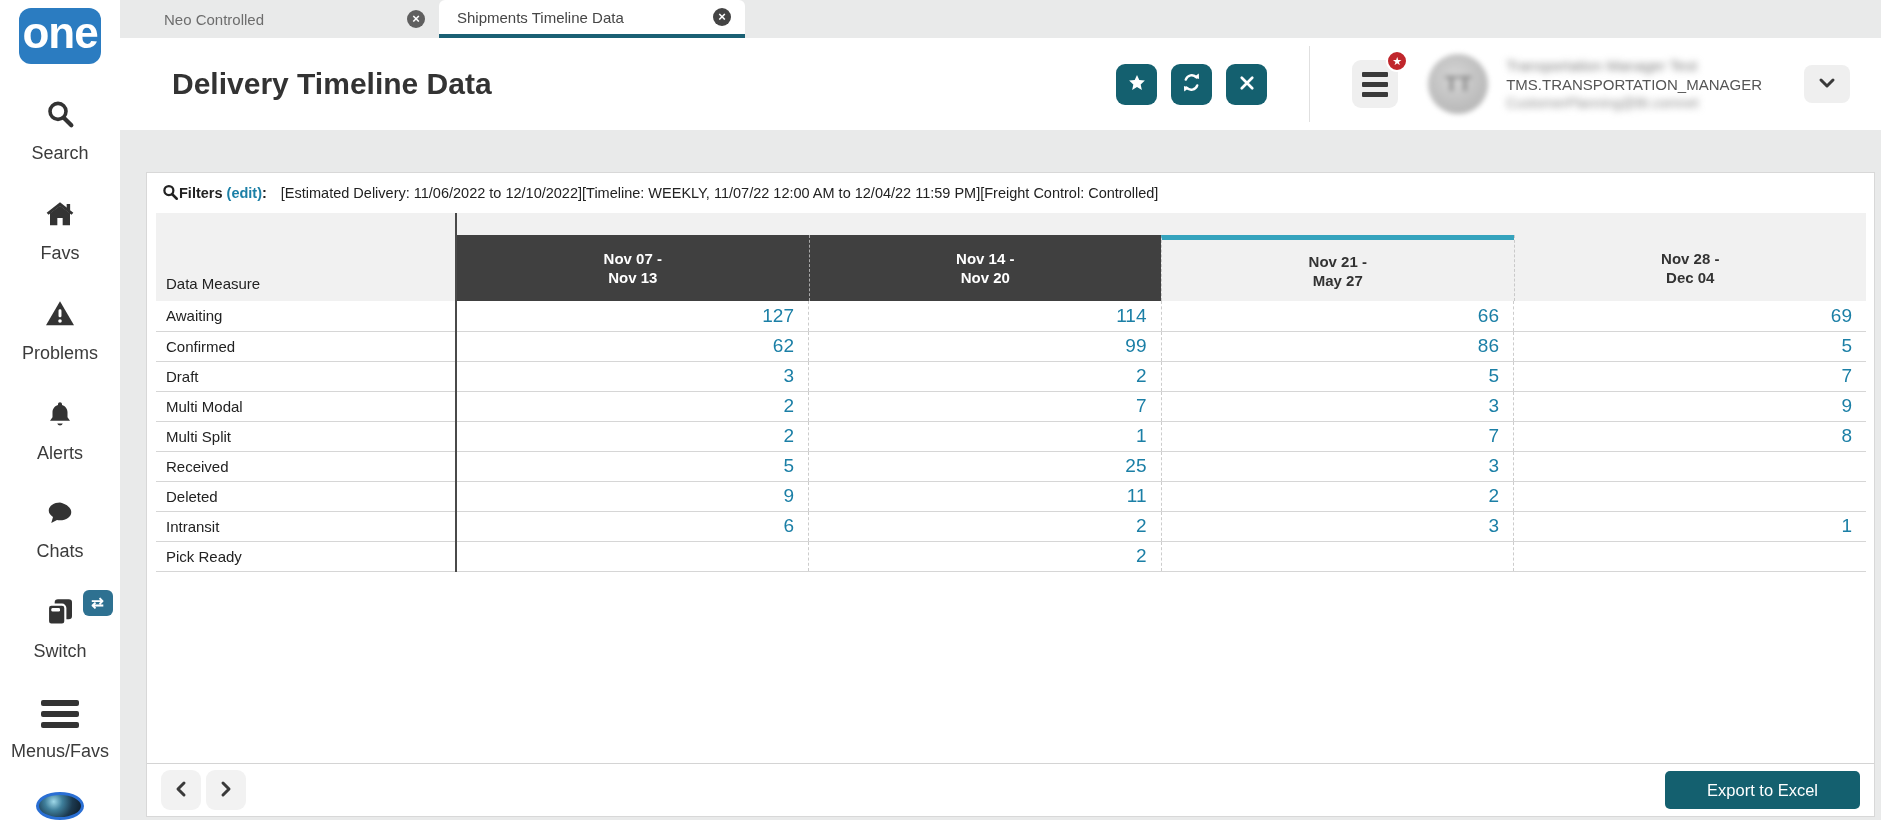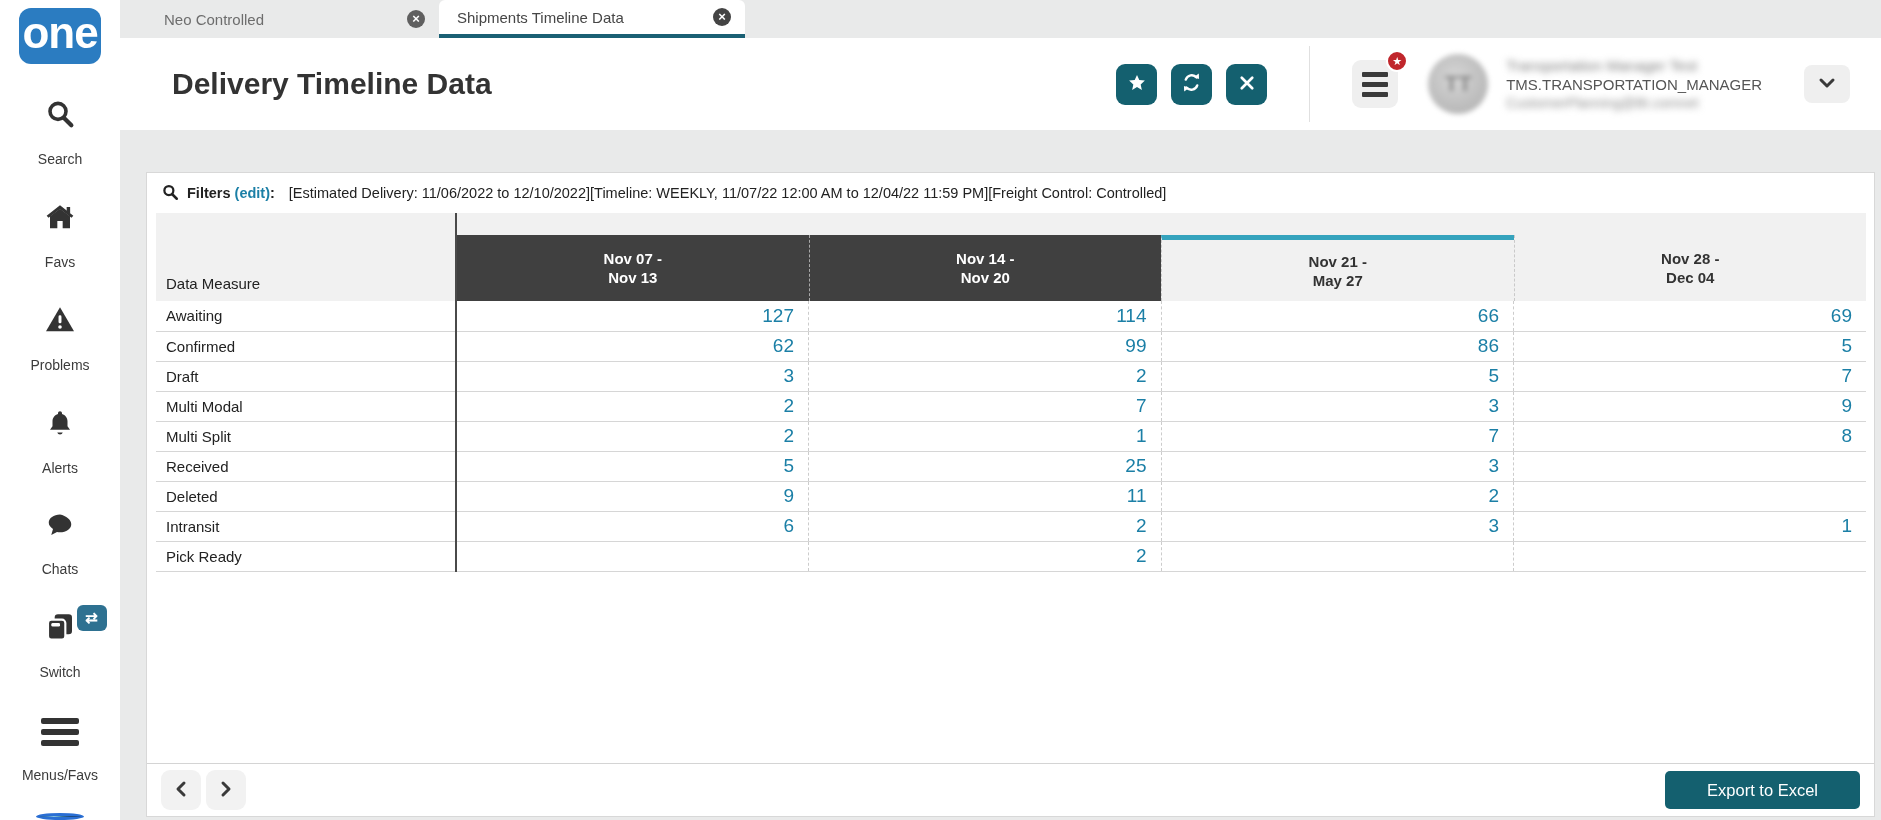--- a/index.html
+++ b/index.html
@@ -15,21 +15,21 @@
   .sidebar {
     width:120px; background:#fff; height:820px; flex:0 0 120px;
     display:flex; flex-direction:column; align-items:center;
   }
   .logo {
     width:82px; height:82px; margin-top:8px; border-radius:12px;
     background:#2b7cc1; color:#fff; display:flex; align-items:center; justify-content:center;
     font-size:44px; font-weight:700; letter-spacing:-1px; padding-bottom:6px;
   }
   .side-item { margin-top:34px; display:flex; flex-direction:column; align-items:center; cursor:pointer; position:relative; }
-  .side-item .lbl { font-size:14px; color:#3b3b3b; margin-top:21px; }
+  .side-item .lbl { font-size:18px; color:#3b3b3b; margin-top:13px; }
   .side-item svg { display:block; }
   .switch-badge {
     position:absolute; top:-6px; right:-26px; width:30px; height:26px; border-radius:6px;
     background:#2e7191; color:#fff; display:flex; align-items:center; justify-content:center; font-size:15px; font-weight:700;
   }
   .menu-bars { width:38px; display:flex; flex-direction:column; gap:5px; padding-top:4px; }
   .menu-bars i { display:block; height:6px; background:#333; border-radius:2px; }
   .side-avatar {
     width:48px; height:48px; margin-top:30px; border-radius:50%;
     border:3px solid #2a6fd4;
@@ -92,21 +92,21 @@
   }
 
   .pagegap { height:42px; }
 
   
   .panel {
     margin:0 6px 3px 26px; background:#fff; border:1px solid #d8d8d8;
     flex:1; display:flex; flex-direction:column;
   }
   .filters { height:40px; display:flex; align-items:center; padding:0 14px; font-size:14.5px; color:#222; flex:0 0 40px; }
-  .filters .ftxt { margin-left:8px; }
+  .filters .ftxt { margin-left:0; }
   .filters b { font-weight:700; }
   .edit-link { color:#1b7fa6; font-weight:700; }
   .filters-body { margin-left:14px; font-size:14.5px; color:#222; }
 
   .tablewrap { padding:0 8px 0 9px; }
   table.dt { width:100%; border-collapse:collapse; table-layout:fixed; }
   table.dt thead tr { background:#f1f1f1; }
   th.measure {
     vertical-align:bottom; text-align:left; font-size:15px; font-weight:400; color:#222;
     padding:0 0 9px 10px; height:88px; background:#f1f1f1;

